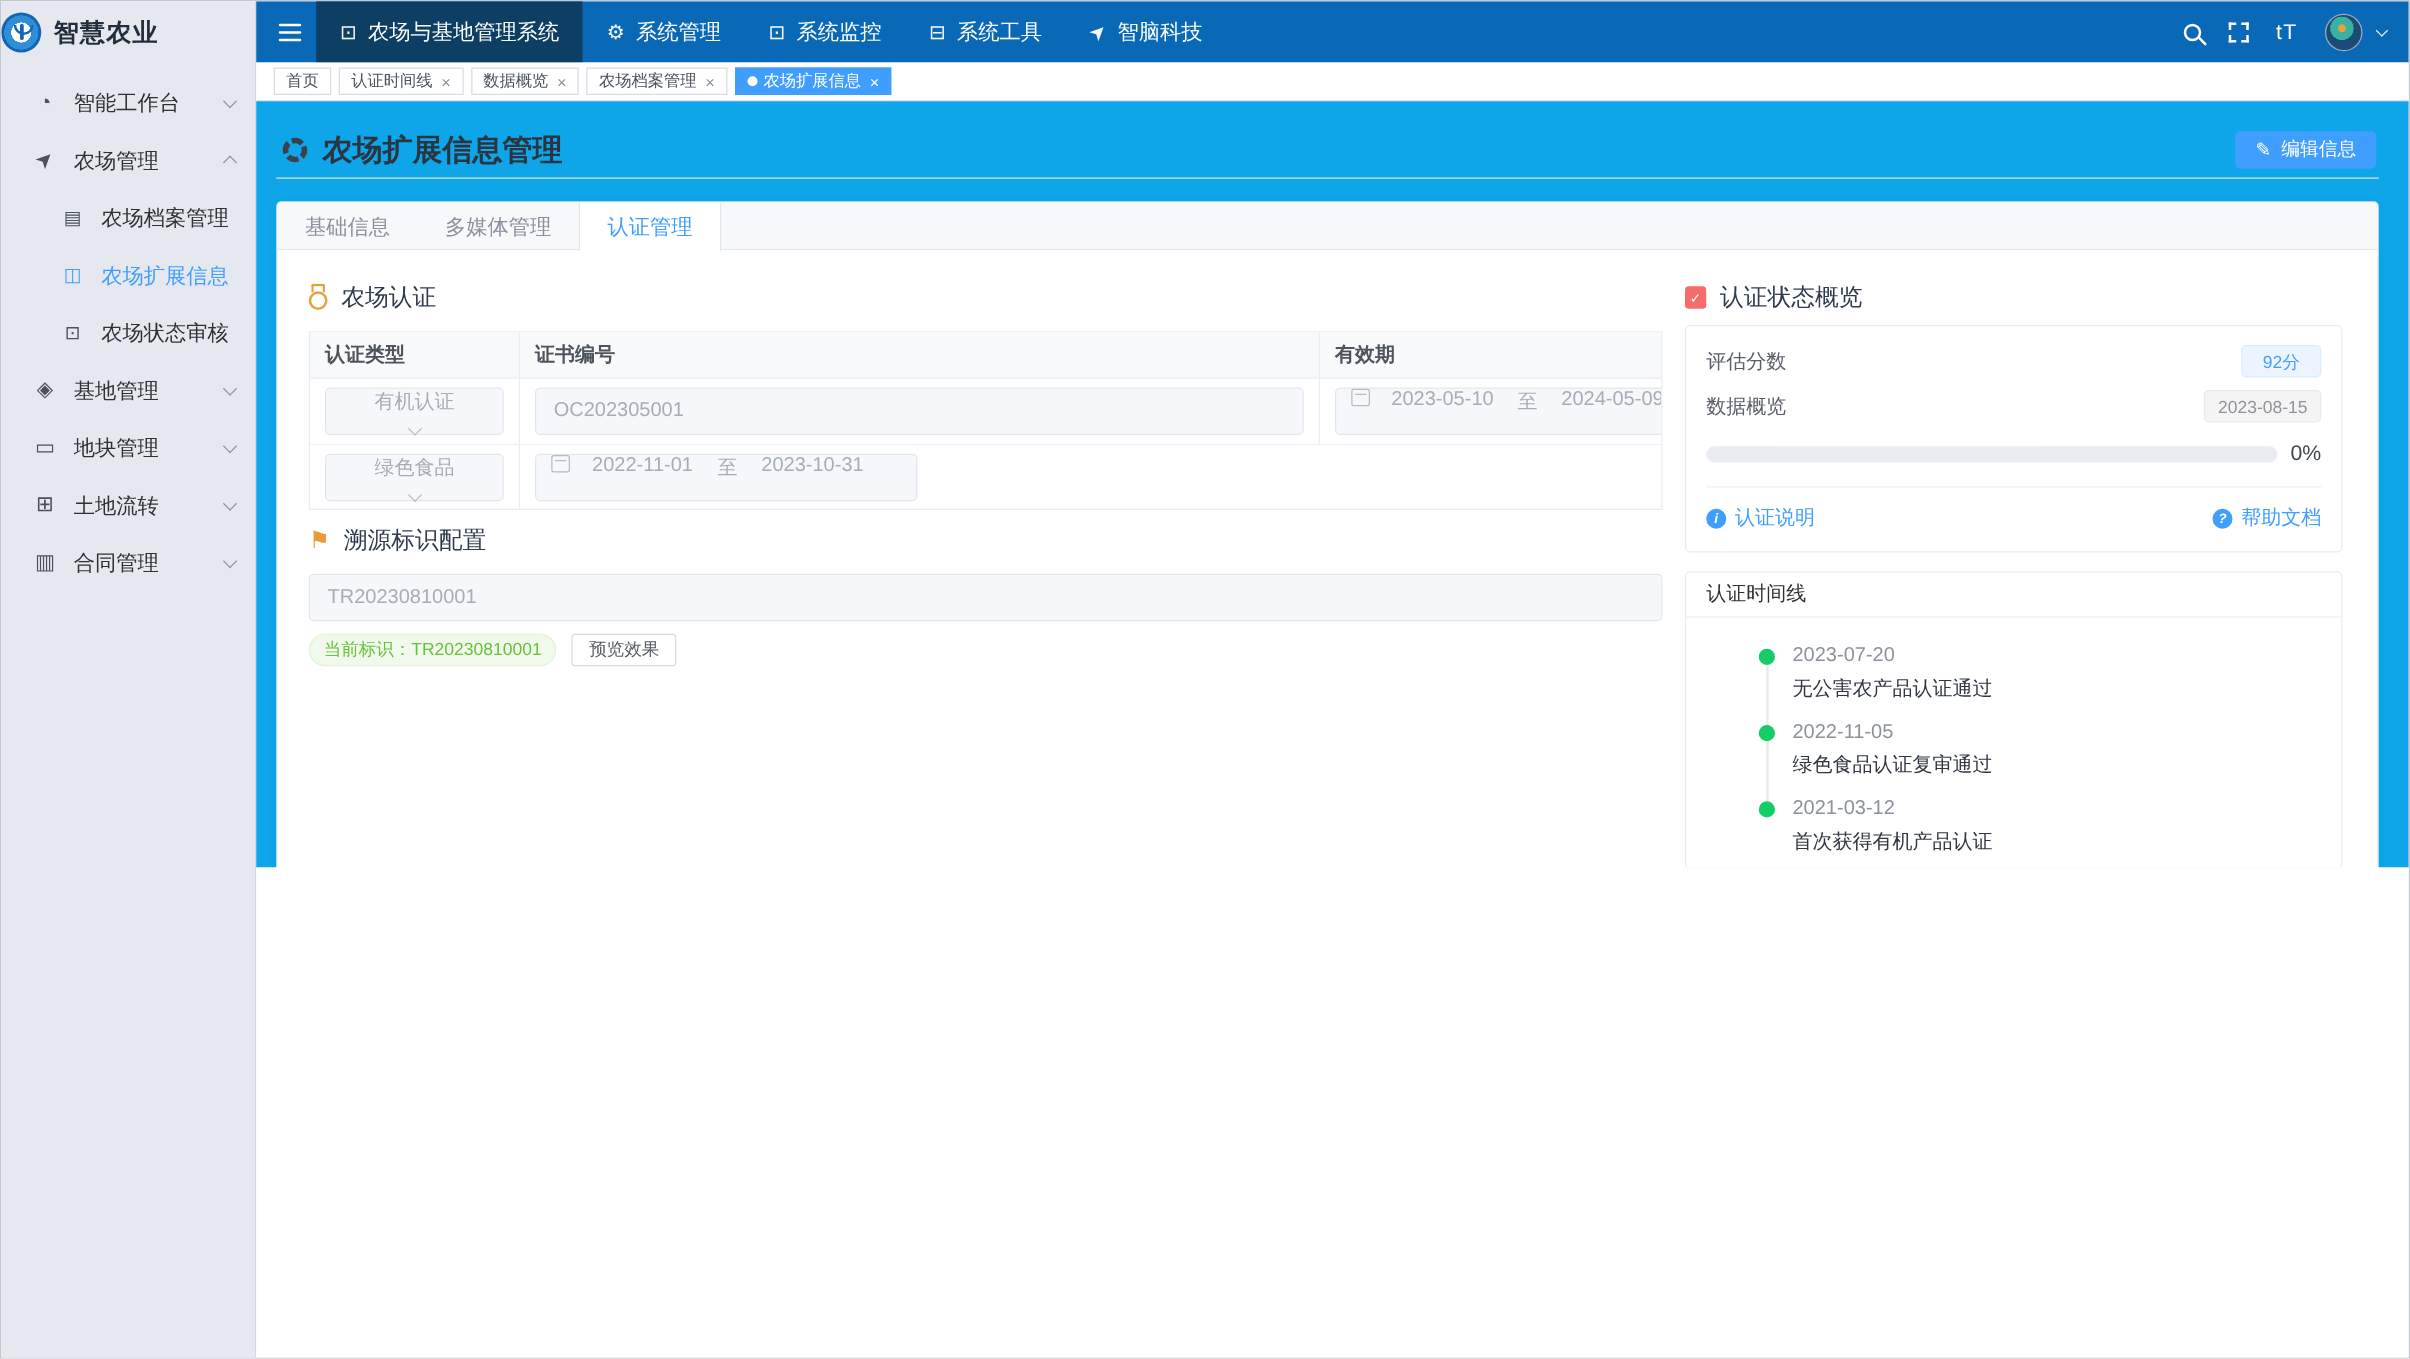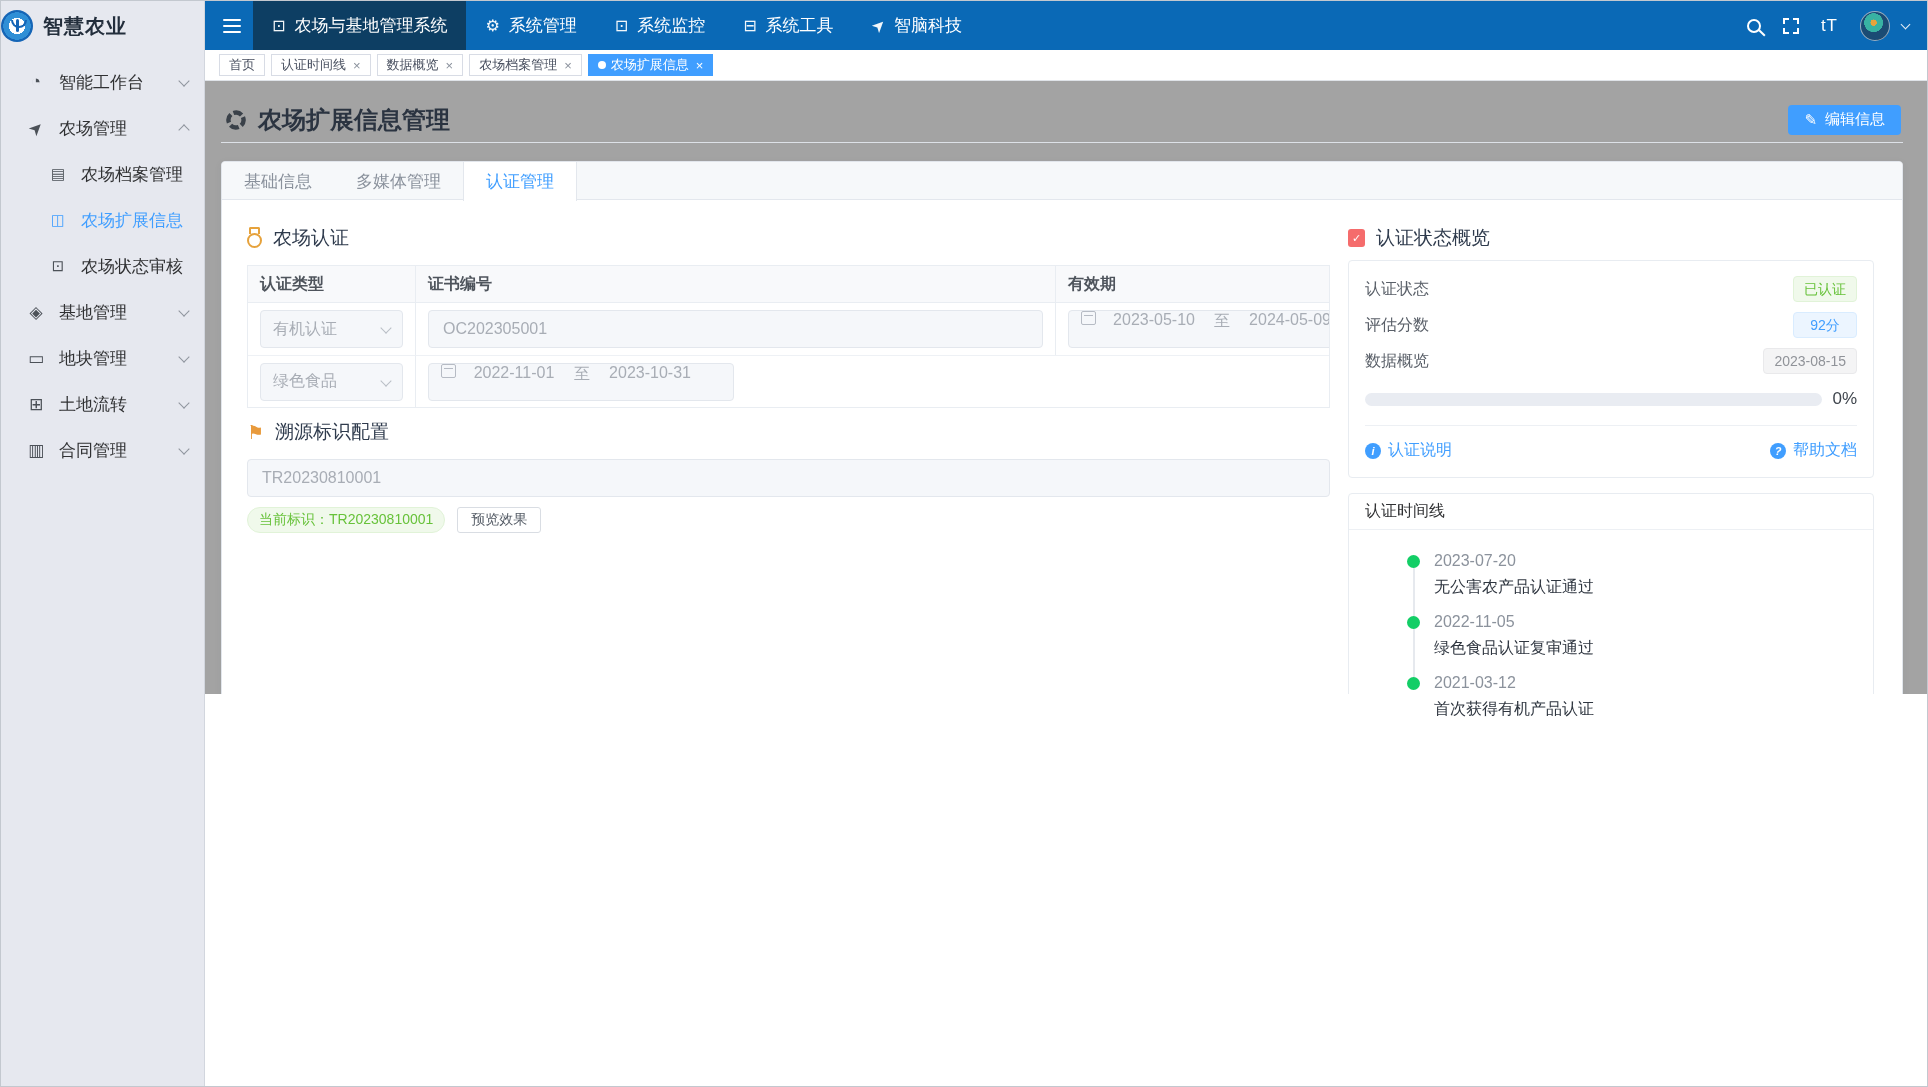--- a/index.html
+++ b/index.html
@@ -49,21 +49,21 @@
     background: radial-gradient(circle at 45% 38%, #e8a33d 0 13%, #38b2a3 14% 40%, #1b4b74 41% 74%, #123250 75% 100%); }
   .caret { width:7px; height:7px; border-right:1.6px solid #e8eef5; border-bottom:1.6px solid #e8eef5; transform:rotate(45deg); margin-left:-10px; margin-top:-2px; cursor:pointer; }
 
   .tags { height:31px; background:#fff; border-bottom:1px solid #dfe3e8; display:flex; align-items:center; gap:6px; padding:0 14px; flex-shrink:0; }
   .tag { height:22px; display:inline-flex; align-items:center; gap:5px; padding:0 9px; border:1px solid #d8dce5; background:#fff; color:#495060; font-size:13px; cursor:pointer; white-space:nowrap; }
   .tag .x { font-size:13px; color:#8a919c; margin-left:2px; }
   .tag.active { background:#409eff; border-color:#409eff; color:#fff; }
   .tag.active .x { color:#fff; }
   .tag .dot { width:8px; height:8px; border-radius:50%; background:#fff; }
 
-  .app-main { background:#a3a3a3; height:613px; padding:16px 24px 0 16px; flex-shrink:0; }
+  .app-main { background:#0ea5e9; height:613px; padding:16px 24px 0 16px; flex-shrink:0; }
   .bottom-filler { flex:1; background:#fff; }
 
   .page-header { height:46px; display:flex; align-items:center; justify-content:space-between; border-bottom:1px solid #dde1e7; padding:0 2px 0 4px; }
   .ph-left { display:flex; align-items:center; gap:11px; }
   .page-title { font-size:24px; font-weight:600; color:#2b3441; }
   .btn-primary { height:30px; background:#409eff; color:#fff; border:none; border-radius:4px; font-size:15px; display:inline-flex; align-items:center; gap:8px; padding:0 16px; cursor:pointer; font-family:inherit; }
 
   .tab-card { margin-top:18px; background:#fff; border:1px solid #e2e6ec; border-radius:4px; box-shadow:0 2px 8px rgba(40,50,70,.05); height:645px; display:flex; flex-direction:column; }
   .tab-head { height:38px; background:#f6f8fa; border-bottom:1px solid #e3e7ed; display:flex; border-radius:4px 4px 0 0; }
   .tab { padding:0 22px; display:flex; align-items:center; font-size:17px; color:#8a919c; cursor:pointer; height:38px; }
@@ -82,21 +82,21 @@
   .ftable { margin-top:15px; border:1px solid #e9edf2; width:1083px; overflow:hidden; }
   .ft-row { display:flex; }
   .ft-cell { display:flex; align-items:center; padding:0 12px; border-right:1px solid #e9edf2; }
   .ft-cell:last-child { border-right:none; }
   .c1 { width:168px; flex-shrink:0; }
   .c2 { width:640px; flex-shrink:0; }
   .c3 { flex:1; overflow:hidden; }
   .ft-head .ft-cell { height:37px; font-size:16px; color:#4e545c; font-weight:700; background:#f8f9fb; border-bottom:1px solid #e9edf2; }
   .ft-body .ft-row { height:52px; }
   .ft-body .ft-row + .ft-row .ft-cell { border-top:1px solid #eef1f5; }
-  .sel { width:144px; height:38px; background:#f5f7fa; border:1px solid #e3e7ed; border-radius:4px; display:flex; align-items:center; justify-content:space-between; padding:0 12px; color:#a8adb5; font-size:16px; cursor:not-allowed; }
+  .sel { width:144px; height:38px; background:#f5f7fa; border:1px solid #e3e7ed; border-radius:4px; display:flex; align-items:center; justify-content:space-between; padding:0 12px; color:#a8adb5; font-size:16px; cursor:not-allowed;flex-direction:column; }
   .sel .chev { border-color:#b9bec6; margin-top:-2px; }
   .inp { width:100%; height:38px; background:#f5f7fa; border:1px solid #e3e7ed; border-radius:4px; color:#a8adb5; font-size:16px; padding:0 14px; font-family:inherit; }
   .drange { min-width:306px; height:38px; background:#f5f7fa; border:1px solid #e3e7ed; border-radius:4px; display:flex; padding:0 12px; color:#a8adb5; font-size:16px; flex-shrink:0; }
   .cal { width:15px; height:14px; border:1.5px solid #b6bbc4; border-radius:2px; position:relative; margin-right:10px; flex-shrink:0; }
   .cal::before { content:""; position:absolute; left:2px; right:2px; top:3px; border-top:1.5px solid #b6bbc4; }
   .drange .d { width:96px; text-align:center; }
   .drange .to { width:40px; text-align:center; color:#a8adb5; }
 
   .sec-trace { margin-top:12px; }
   .trace-inp { margin-top:15px; width:1083px; }
@@ -350,24 +350,20 @@
           <div class="right-col">
             <div class="sec-head">
               <span class="ic-clip">
                   <span>✓</span>
                 </span>
               <span>认证状态概览</span>
             </div>
 
             <div class="ov-card">
               <div class="ov-row">
-                <span class="ov-label">认证状态</span>
-                <span class="pill success">已认证</span>
-              </div>
-              <div class="ov-row">
                 <span class="ov-label">评估分数</span>
                 <span class="pill primary">92分</span>
               </div>
               <div class="ov-row">
                 <span class="ov-label">数据概览</span>
                 <span class="pill info">2023-08-15</span>
               </div>
               <div class="progress-row">
                 <div class="pbar"></div>
                 <span class="ptext">0%</span>

